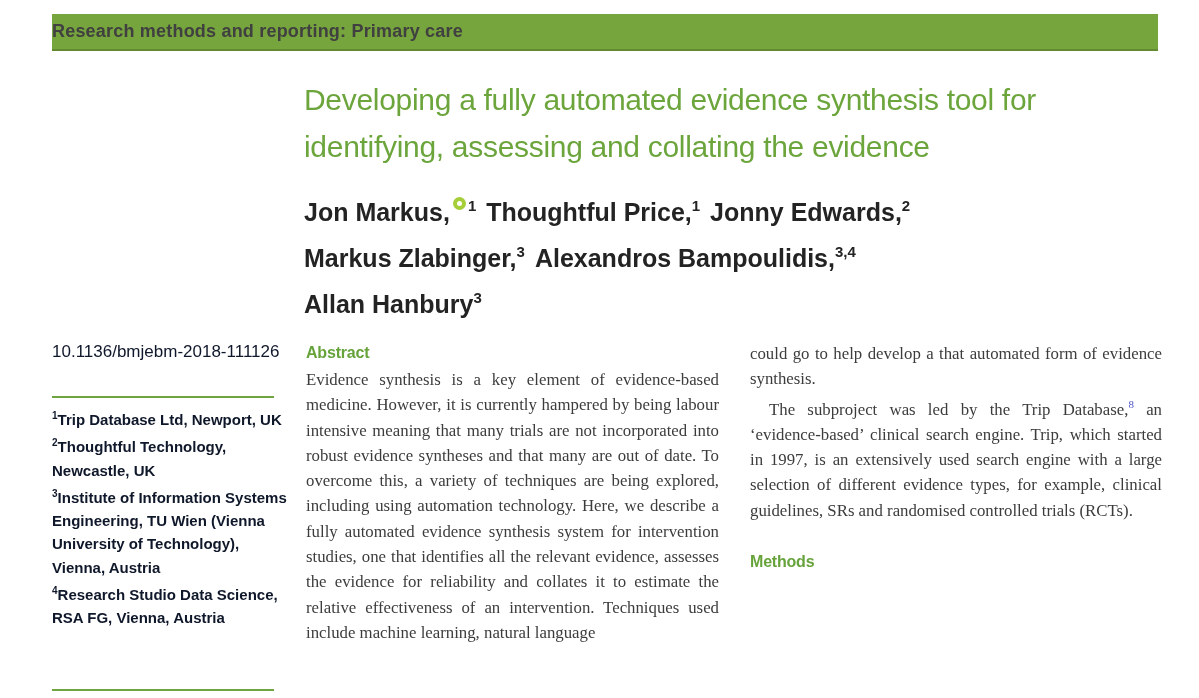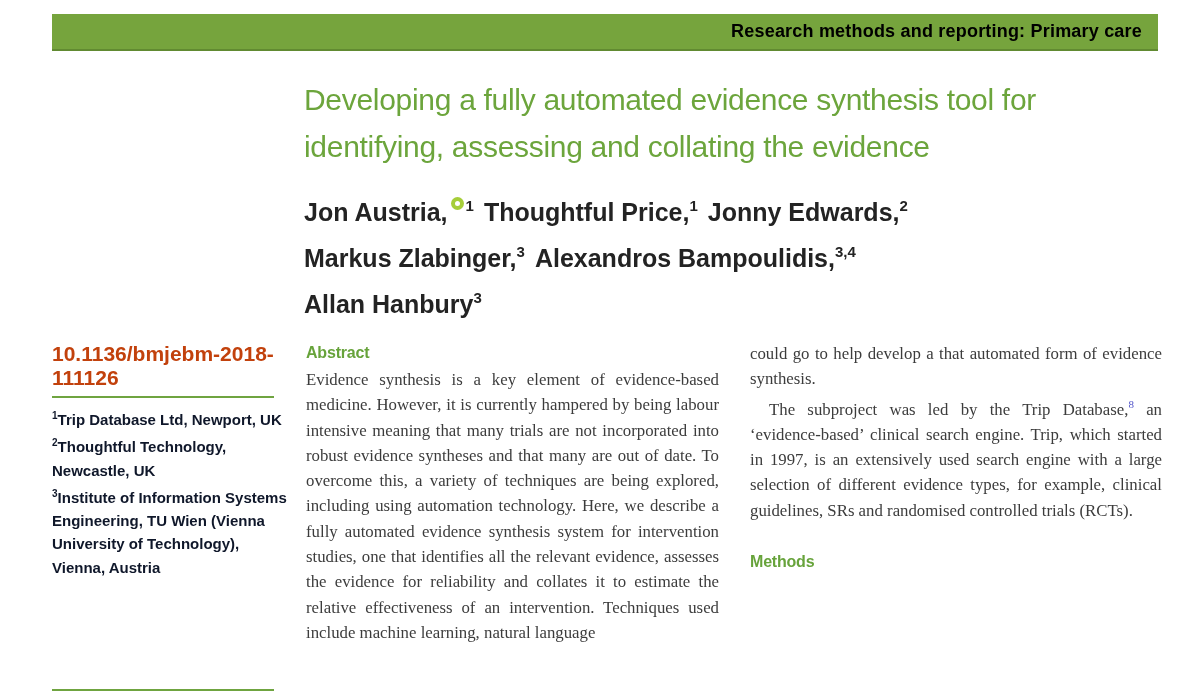--- a/index.html
+++ b/index.html
@@ -7,22 +7,22 @@
   .page {
     position:relative; width:1199px; height:698px;
     background:#ffffff; overflow:hidden;
     font-family:"Liberation Sans", sans-serif;
   }
 
   
   .banner {
     position:absolute; left:52px; top:14px; width:1106px; height:37px;
     background:#76A43D; border-bottom:2px solid #618A31;
-    color:#000000; font-weight:700; font-size:18px; line-height:34px;
-    text-align:right; padding-right:16px;
+    color:#404040; font-weight:700; font-size:18px; line-height:34px;
+    padding-right:28px;
     letter-spacing:0.2px;
   }
 
   
   .title {
     position:absolute; left:304px; top:76px; width:850px;
     color:#6CA53C; font-weight:400; font-size:30px; line-height:47px;
     letter-spacing:-0.3px;
   }
 
@@ -38,21 +38,21 @@
     background:#A6CE39; vertical-align:11px; margin:0 2px 0 3px; position:relative;
   }
   .orcid::after {
     content:""; position:absolute; left:4px; top:4px; width:5px; height:5px;
     border-radius:50%; background:#ffffff;
   }
 
   
   .doi {
     position:absolute; left:52px; top:342px; width:240px;
-    color:#c2410c; font-weight:700; font-size:21px;
+    color:#0f172a; font-weight:400; font-size:17px;
   }
   .rule { position:absolute; left:52px; width:222px; border-top:2px solid #6FA440; }
   .rule-1 { top:396px; }
   .rule-2 { top:689px; }
   .affils {
     position:absolute; left:52px; top:404px; width:238px;
     color:#0f172a; font-weight:600; font-size:15px; line-height:23.3px;
   }
   .affils .sup { font-size:10px; vertical-align:6px; }
 
@@ -81,37 +81,38 @@
 <div class="page">
 
   <div class="banner">
     <span>Research methods and reporting: Primary care</span>
   </div>
 
   <h1 class="title">Developing a fully automated evidence synthesis tool for identifying, assessing and collating the evidence</h1>
 
   <div class="authors">
     <div>
-      <span class="nm">Jon Austria,</span><span class="orcid"></span><span class="sup">1</span><span class="nm">Thoughtful Price,</span><span class="sup">1</span><span class="nm">Jonny Edwards,</span><span class="sup">2</span>
+      <span class="nm">Jon Markus,</span><span class="orcid"></span><span class="sup">1</span><span class="nm">Thoughtful Price,</span><span class="sup">1</span><span class="nm">Jonny Edwards,</span><span class="sup">2</span>
     </div>
     <div>
       <span class="nm">Markus Zlabinger,</span><span class="sup">3</span><span class="nm">Alexandros Bampoulidis,</span><span class="sup">3,4</span>
     </div>
     <div>
       <span class="nm">Allan Hanbury</span><span class="sup">3</span>
     </div>
   </div>
 
   <div class="doi">10.1136/bmjebm-2018-111126</div>
   <div class="rule rule-1"></div>
 
   <div class="affils">
     <div><span class="sup">1</span><span>Trip Database Ltd, Newport, UK</span></div>
     <div><span class="sup">2</span><span>Thoughtful Technology, Newcastle, UK</span></div>
     <div><span class="sup">3</span><span>Institute of Information Systems Engineering, TU Wien (Vienna University of Technology), Vienna, Austria</span></div>
+    <div><span class="sup">4</span><span>Research Studio Data Science, RSA FG, Vienna, Austria</span></div>
   </div>
   <div class="rule rule-2"></div>
 
   <div class="col-mid">
     <h2 class="sec-heading">Abstract</h2>
     <p class="body-text">Evidence synthesis is a key element of evidence-based medicine. However, it is currently hampered by being labour intensive meaning that many trials are not incorporated into robust evidence syntheses and that many are out of date. To overcome this, a variety of techniques are being explored, including using automation technology. Here, we describe a fully automated evidence synthesis system for intervention studies, one that identifies all the relevant evidence, assesses the evidence for reliability and collates it to estimate the relative effectiveness of an intervention. Techniques used include machine learning, natural language</p>
   </div>
 
   <div class="col-right">
     <p class="body-text">could go to help develop a that automated form of evidence synthesis.</p>

